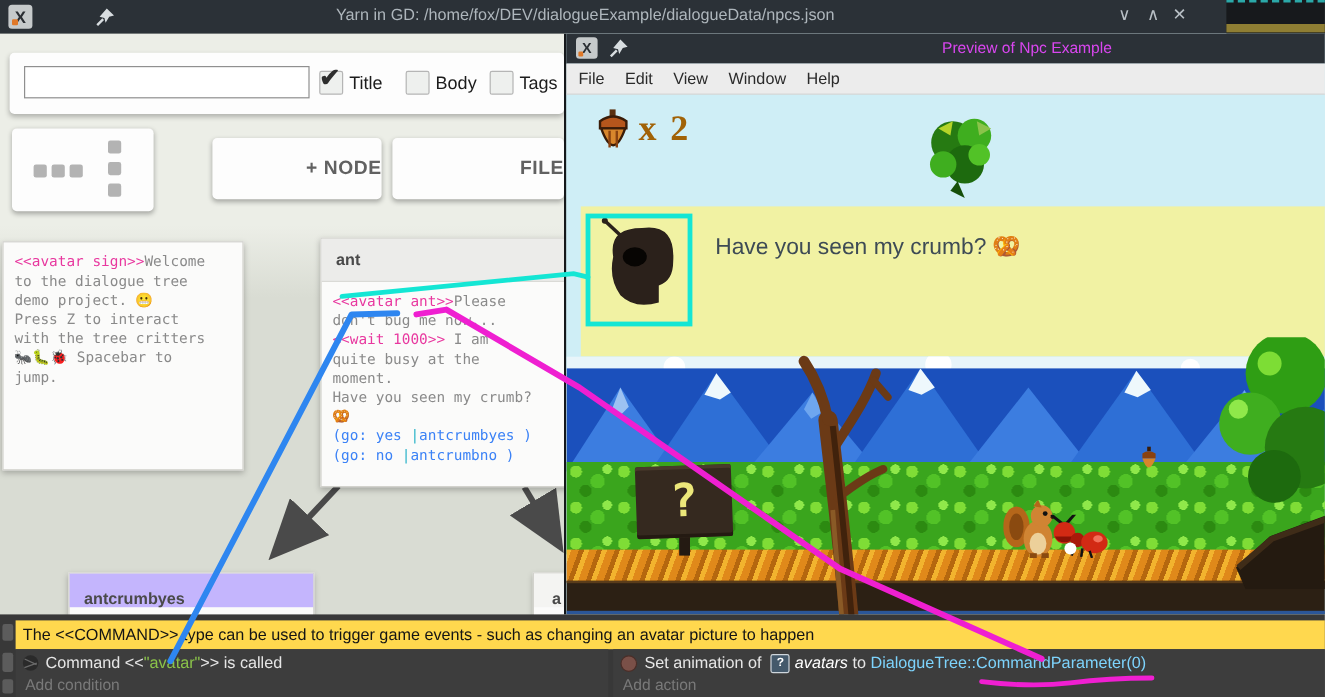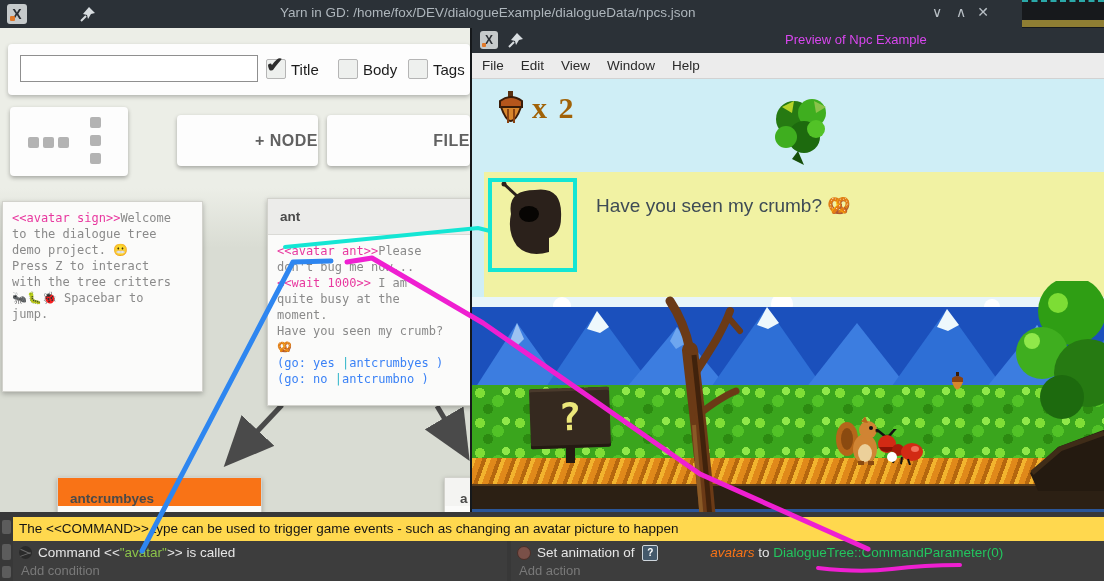--- a/index.html
+++ b/index.html
@@ -95,22 +95,22 @@
   
   .bottom{position:absolute;left:0;top:512px;width:1104px;height:69px;background:#383838;z-index:20;}
   .gutter-block{position:absolute;left:2px;width:9px;background:#5c5c5c;border-radius:2px;}
   .tipbar{position:absolute;left:13px;top:5px;width:1091px;height:24px;background:#ffd84e;
       color:#141414;font-size:13.5px;line-height:24px;padding-left:6px;box-sizing:border-box;white-space:nowrap;}
   .erow{position:absolute;top:29px;height:40px;background:#3d3d3d;}
   .erow .line1{position:absolute;left:6px;top:4px;font-size:13.5px;color:#e6e6e6;white-space:nowrap;display:flex;align-items:center;}
   .erow .add{position:absolute;left:8px;top:22px;font-size:13px;color:#797979;}
   .seg.w{color:#e6e6e6;}
   .seg.g{color:#8bc34a;}
-  .seg.g2{color:#22c55e;}
-  .seg.p{color:#f97316;font-style:italic;margin-left:48px;}
+  .seg.g2{color:#7dd3fc;}
+  .seg.p{color:#ffffff;font-style:italic;}
   .seg.badge{display:inline-block;width:14px;height:14px;background:#44596b;border:1px solid #cfd6dc;
       color:#fff;font-size:10px;font-weight:bold;text-align:center;line-height:14px;border-radius:2px;
       margin:0 4px;vertical-align:middle;}
   .yarn-ball{width:13px;height:13px;border-radius:50%;background:#2a2a2a;margin-right:6px;position:relative;flex:0 0 auto;}
   .yarn-ball::before{content:"";position:absolute;left:1px;top:5px;width:11px;height:1px;background:#6a6a6a;transform:rotate(25deg);}
   .yarn-ball::after{content:"";position:absolute;left:1px;top:8px;width:11px;height:1px;background:#6a6a6a;transform:rotate(-20deg);}
   .sprite-dot{width:12px;height:12px;border-radius:50%;background:#7a5048;border:1px solid #4a2e28;margin-right:6px;flex:0 0 auto;}
 
   
   .annotations{position:absolute;left:0;top:0;z-index:40;pointer-events:none;}
@@ -177,21 +177,21 @@
     <div class="node" style="left:2px;top:173px;width:199px;height:189px">
       <div class="nbody"><div><span class="seg cmd">&lt;&lt;avatar sign&gt;&gt;</span><span class="seg plain">Welcome</span></div><div><span class="seg plain">to the dialogue tree</span></div><div><span class="seg plain">demo project. 😬</span></div><div><span class="seg plain">Press Z to interact</span></div><div><span class="seg plain">with the tree critters</span></div><div><span class="seg plain">🐜🐛🐞 Spacebar to</span></div><div><span class="seg plain">jump.</span></div></div>
     </div>
 
     <div class="node" style="left:267px;top:170px;width:205px;height:206px">
       <div class="nhead" style="padding:10px 12px">ant</div>
       <div class="nbody"><div><span class="seg cmd">&lt;&lt;avatar ant&gt;&gt;</span><span class="seg plain">Please</span></div><div><span class="seg plain">don't bug me now...</span></div><div><span class="seg cmd">&lt;&lt;wait 1000&gt;&gt;</span><span class="seg plain"> I am</span></div><div><span class="seg plain">quite busy at the</span></div><div><span class="seg plain">moment.</span></div><div><span class="seg plain">Have you seen my crumb?</span></div><div><span class="seg plain">🥨</span></div><div><span class="seg go">(go: yes </span><span class="seg pipe">|</span><span class="seg go">antcrumbyes )</span></div><div><span class="seg go">(go: no </span><span class="seg pipe">|</span><span class="seg go">antcrumbno )</span></div></div>
     </div>
 
     <div class="node" style="left:57px;top:449px;width:203px;height:40px">
-      <div class="nhead" style="background:#f97316;border:none;padding:13px 12px 0">antcrumbyes</div>
+      <div class="nhead" style="background:#c4b5fd;border:none;padding:13px 12px 0">antcrumbyes</div>
     </div>
 
     <div class="node" style="left:444px;top:449px;width:30px;height:40px">
       <div class="nhead" style="background:#f4f4f2;border:none;padding:13px 0 0 15px">a</div>
     </div>
   </div>
 
   <div class="preview">
     <div class="ptitle">
       <span class="applogo">X</span>

